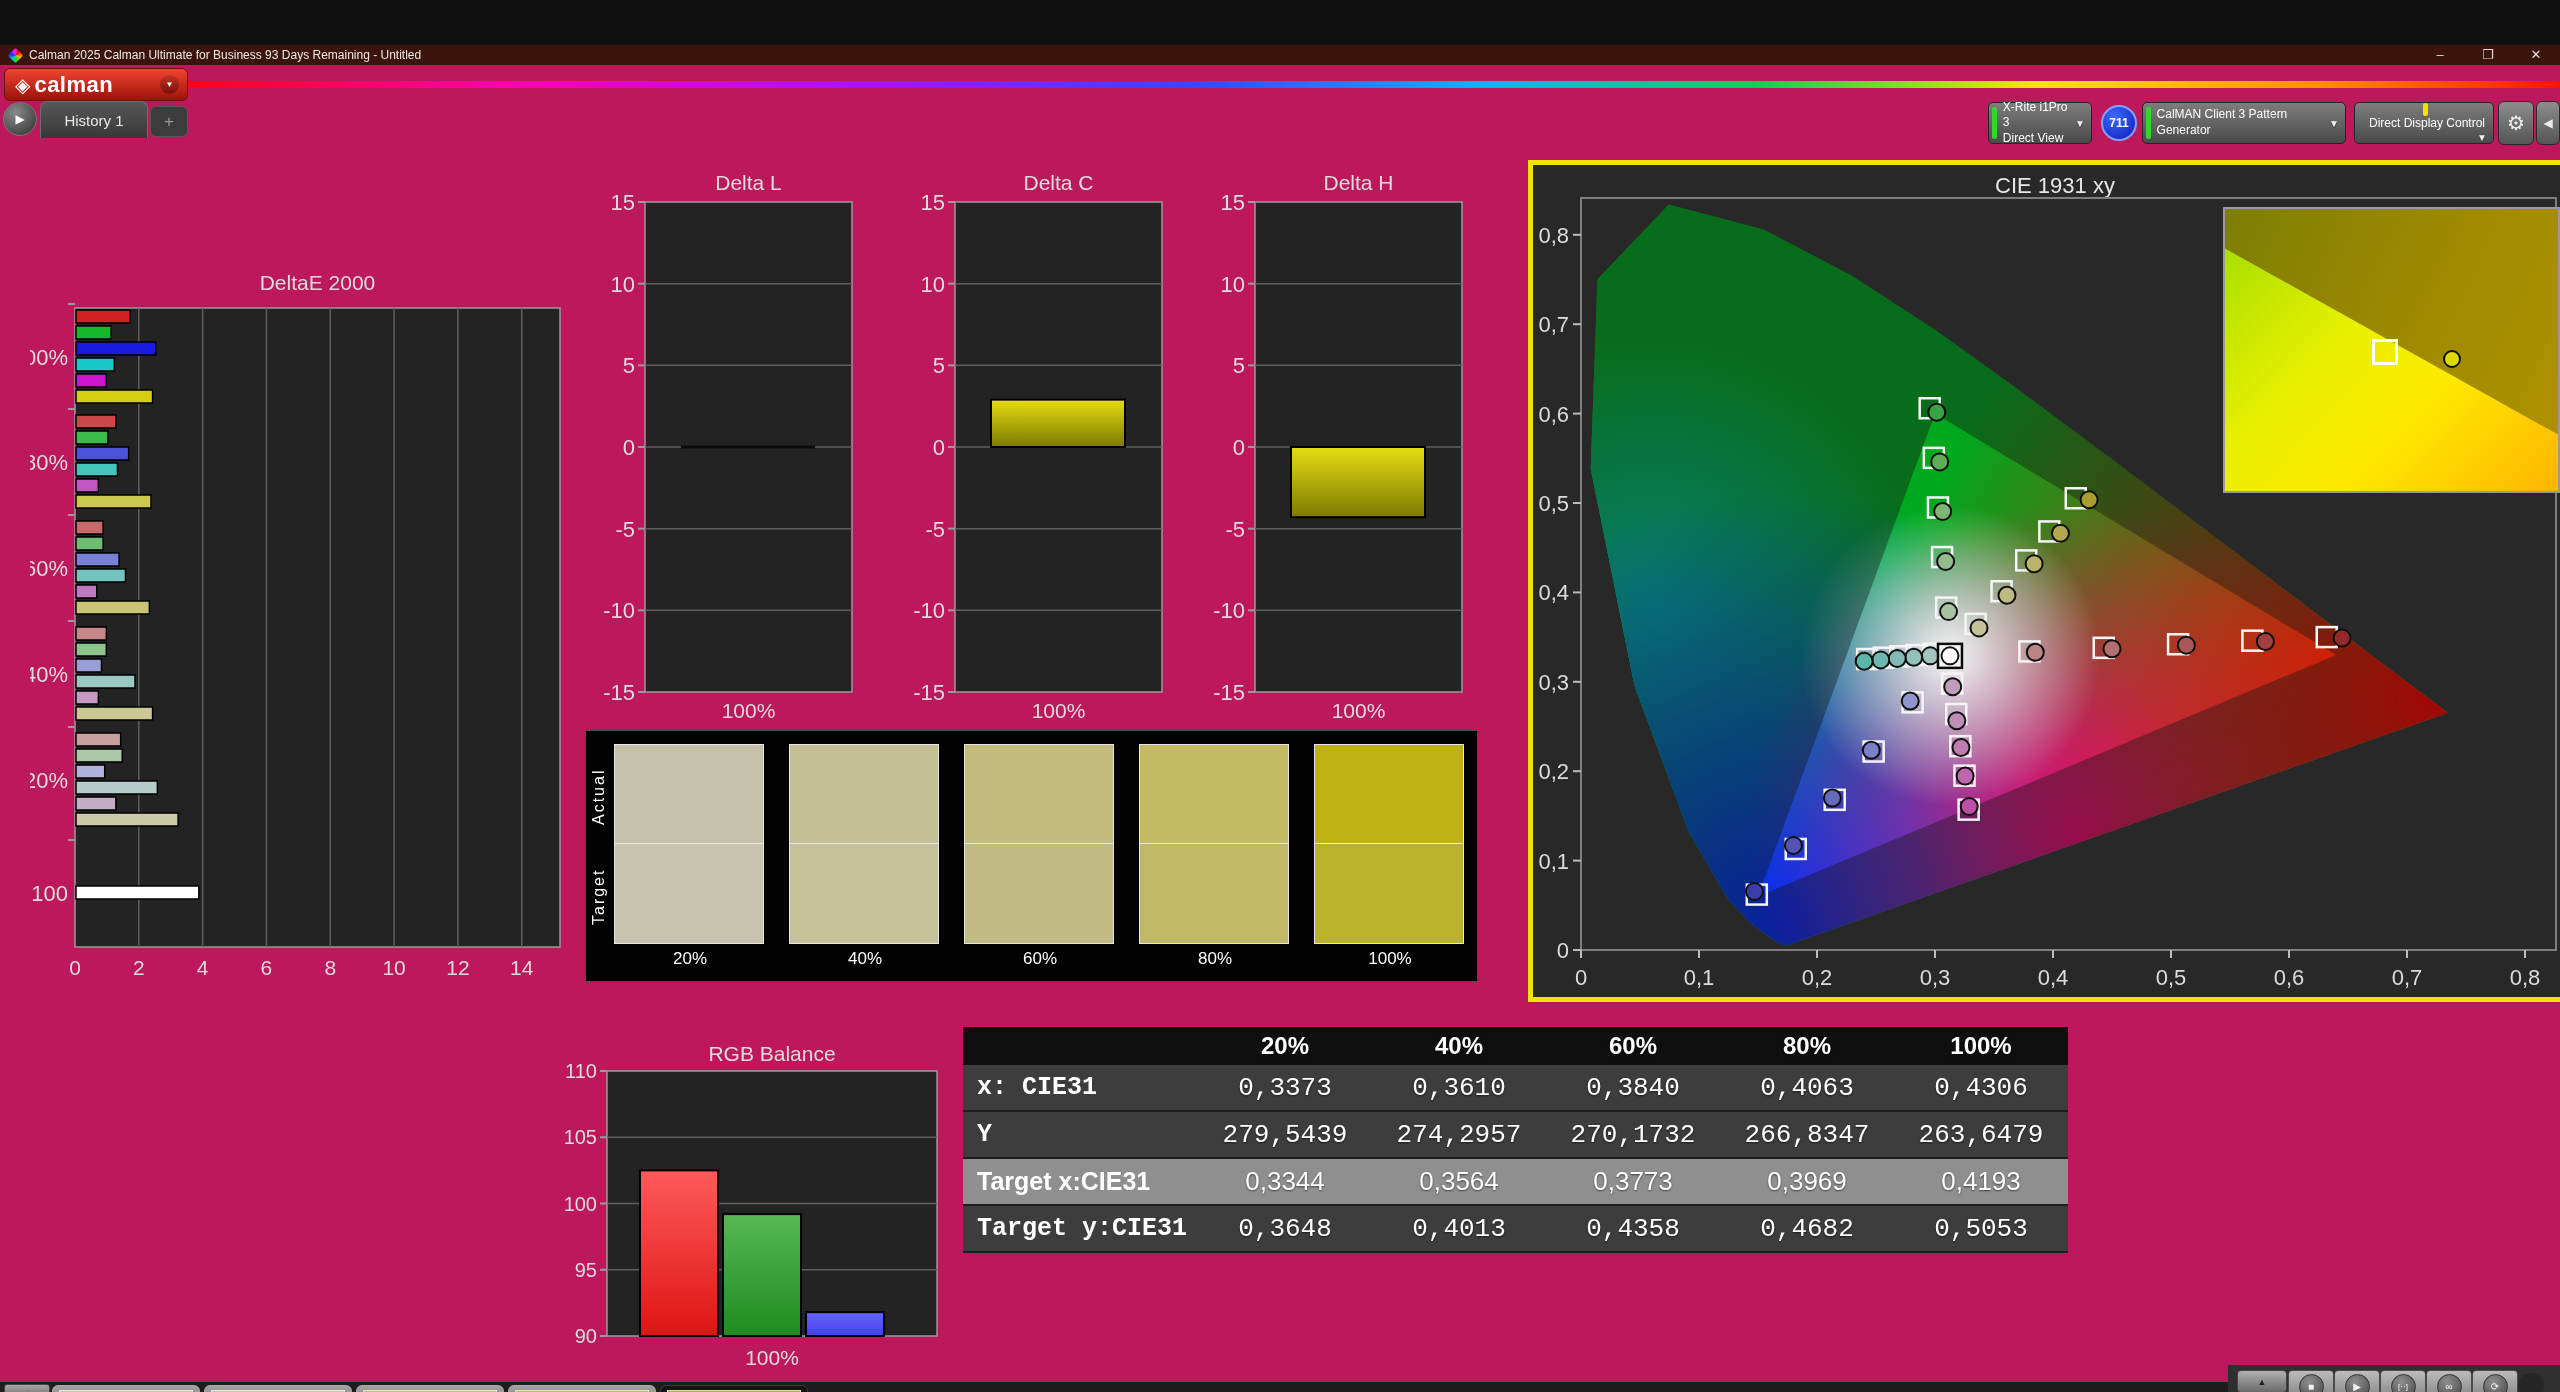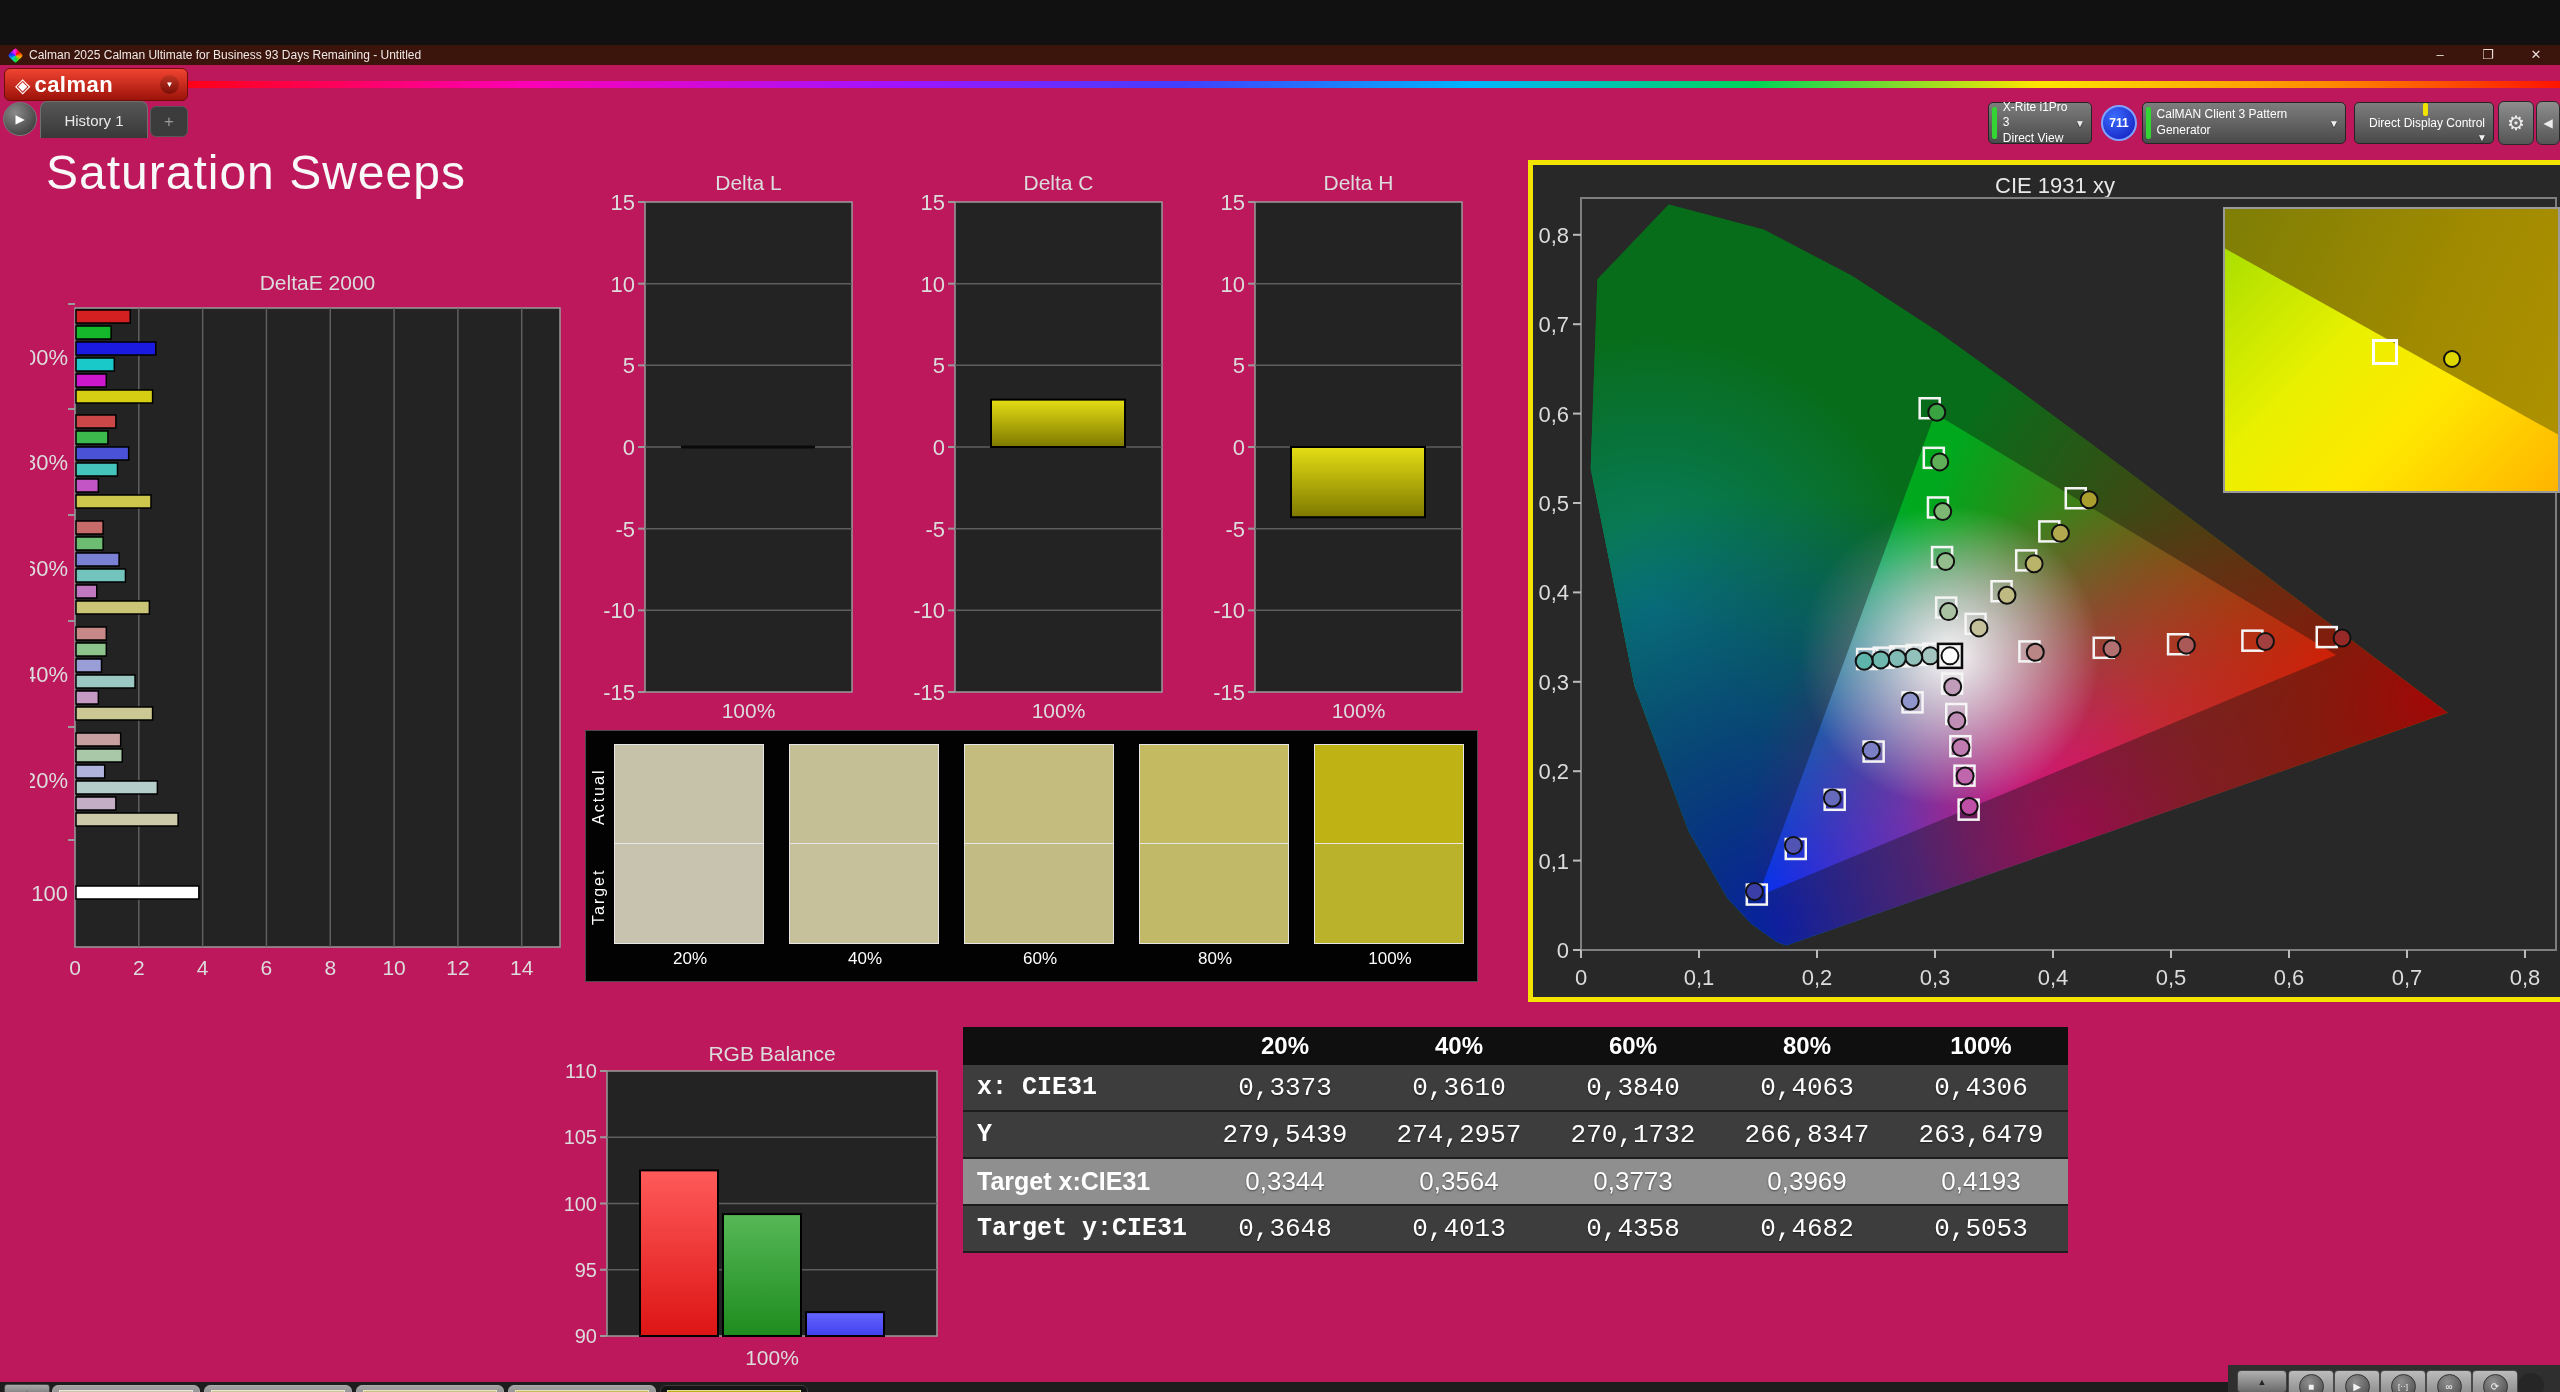--- a/index.html
+++ b/index.html
@@ -158,21 +158,20 @@
     <div class="txt">Direct Display Control</div>
     <div class="dd2">▼</div>
   </div>
   <div class="sqbtn" style="left:2498px;width:34px;font-size:20px;">
     <span>⚙</span>
   </div>
   <div class="sqbtn" style="left:2536px;width:22px;font-size:12px;">
     <span>◀</span>
   </div>
 
-  <div class="page-title">Saturation Sweeps</div>
 
   <svg id="svg-deltae" class="chart-abs" style="left:30px;top:225px;" width="545" height="715">
       <text x="287.5" y="20" text-anchor="middle" font-size="21" fill="#dcdcdc">DeltaE 2000</text>
       <rect x="45" y="38" width="485" height="639" fill="#232323" stroke="#9a9a9a" stroke-width="1.5"></rect>
       <text x="45" y="705" text-anchor="middle" font-size="21" fill="#dcdcdc">0</text>
       <line x1="108.81578947368422" y1="38" x2="108.81578947368422" y2="677" stroke="#5f5f5f" stroke-width="1.5"></line>
       <text x="108.81578947368422" y="705" text-anchor="middle" font-size="21" fill="#dcdcdc">2</text>
       <line x1="172.63157894736844" y1="38" x2="172.63157894736844" y2="677" stroke="#5f5f5f" stroke-width="1.5"></line>
       <text x="172.63157894736844" y="705" text-anchor="middle" font-size="21" fill="#dcdcdc">4</text>
       <line x1="236.44736842105263" y1="38" x2="236.44736842105263" y2="677" stroke="#5f5f5f" stroke-width="1.5"></line>

